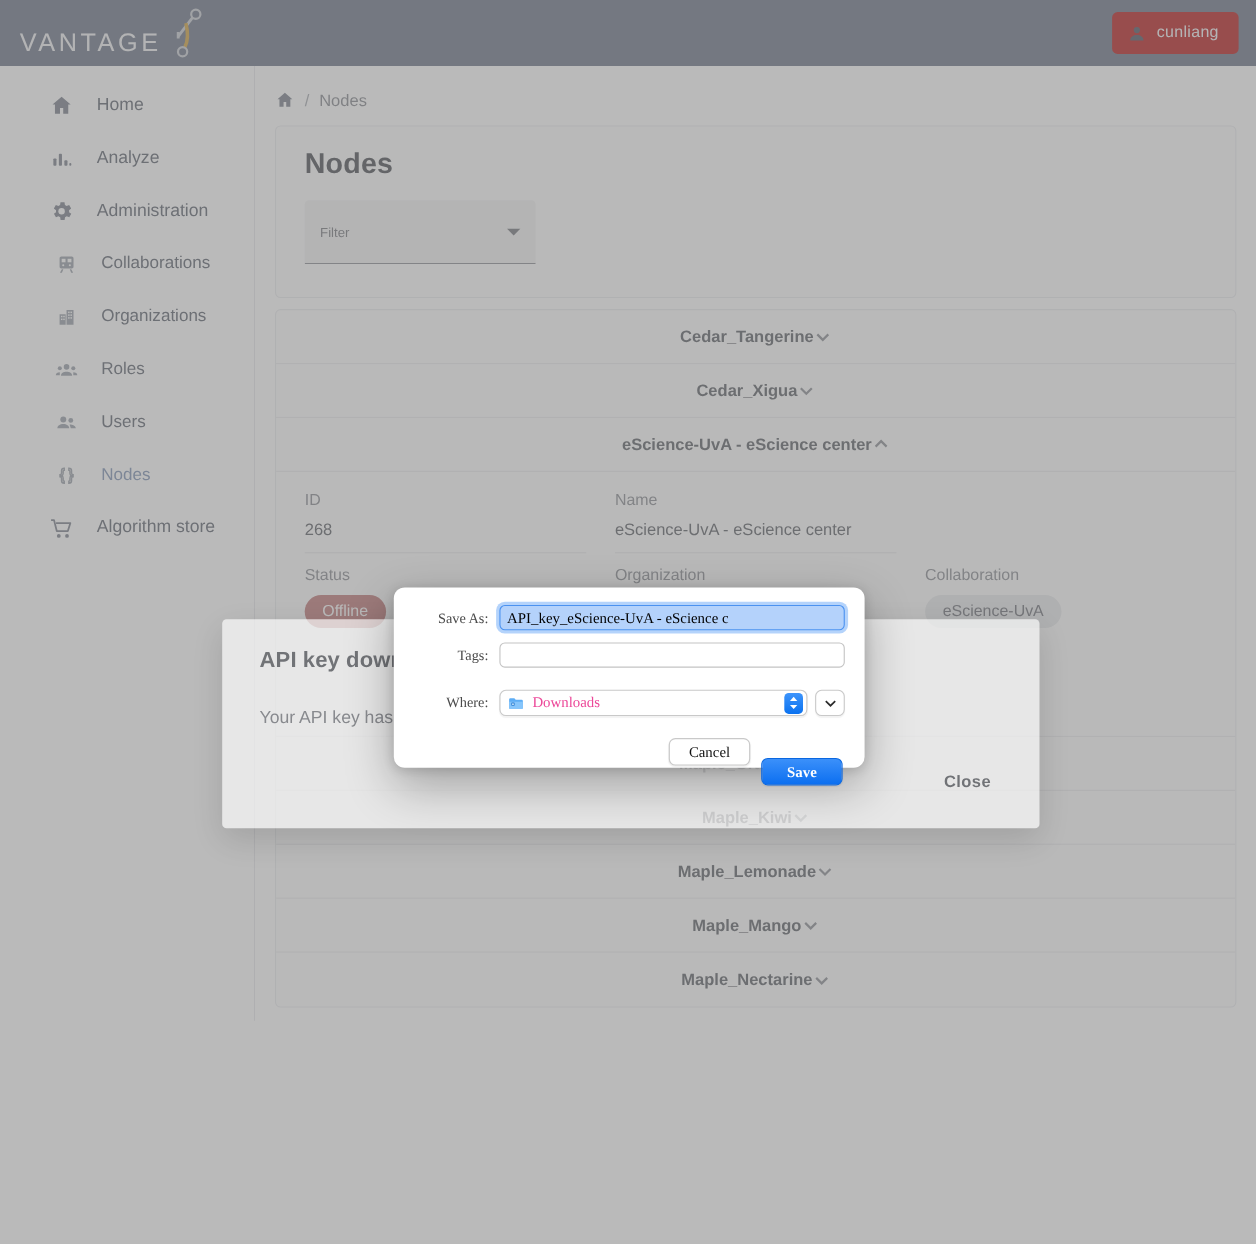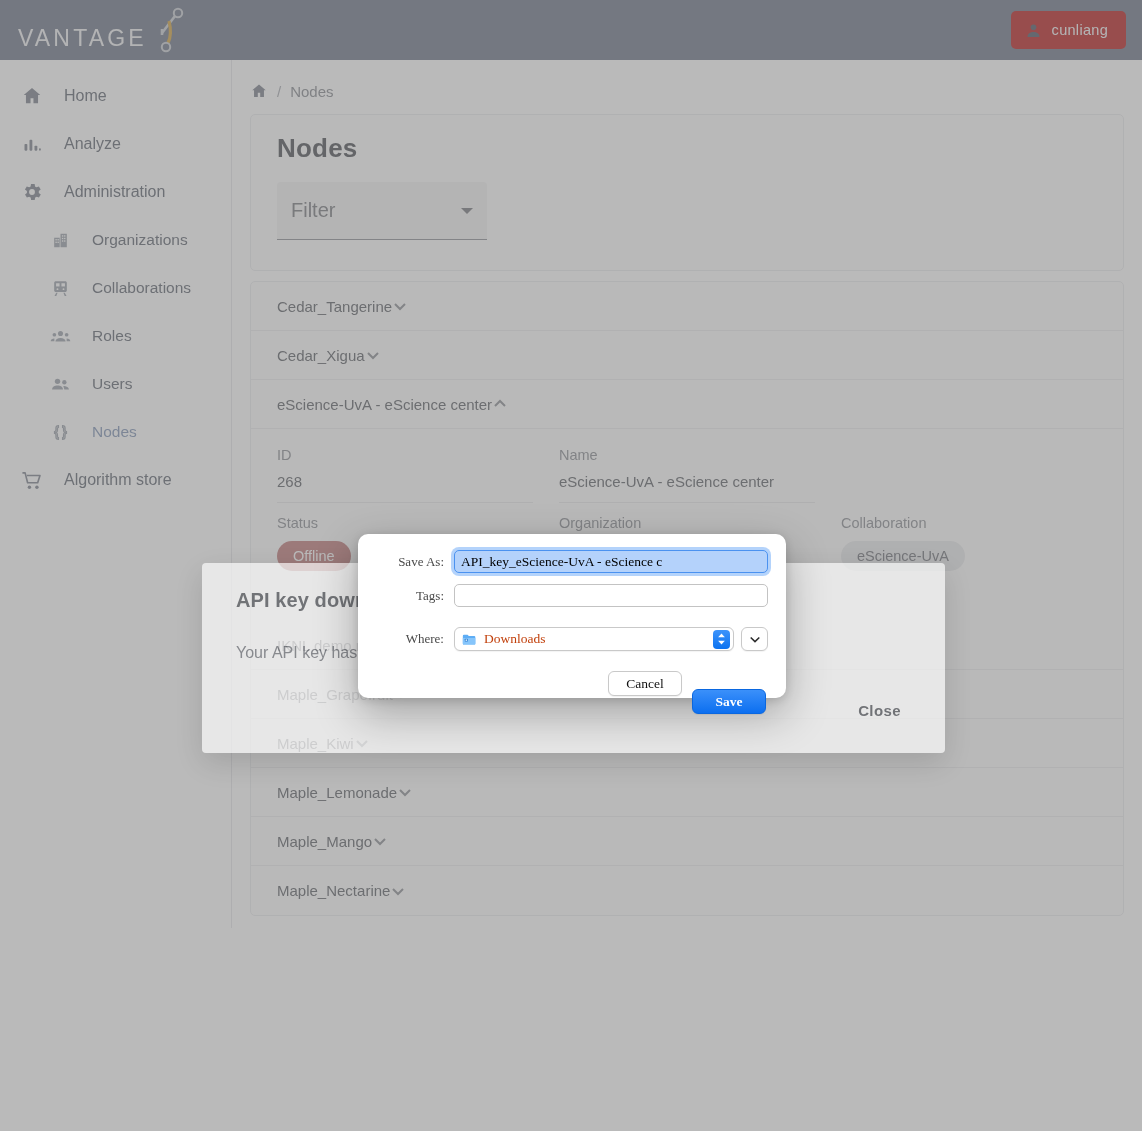--- a/index.html
+++ b/index.html
@@ -78,21 +78,21 @@
     width: 232px;
     flex: 0 0 232px;
     background: #ffffff;
     border-right: 1px solid #e6e7ea;
     padding-top: 12px;
   }
   .nav-item {
     display: flex;
     align-items: center;
     height: 48px;
-    padding-left: 20px;
+    padding-left: 44px;
     gap: 20px;
     cursor: pointer;
     color: #5f6570;
     font-size: 16px;
   }
   .nav-item.sub { padding-left: 48px; gap: 20px; font-size: 15.5px; }
   .nav-item.active { color: #7f93b5; }
   .nav-item.active .nav-ico svg { fill: #7f93b5; }
   .nav-ico { width: 24px; height: 24px; display: flex; align-items: center; justify-content: center; flex: 0 0 24px; }
   .nav-ico svg { fill: #7b818c; display: block; }
@@ -138,40 +138,41 @@
     height: 58px;
     background: #f2f2f3;
     border-bottom: 1px solid #8d8f94;
     border-radius: 4px 4px 0 0;
     display: flex;
     align-items: center;
     justify-content: space-between;
     padding: 0 14px 0 14px;
     cursor: pointer;
   }
-  .filter-label { color: #77797e; font-size: 20px; }
+  .filter-label { color: #77797e; font-size: 12px; }
   .caret-down {
     width: 0; height: 0;
     border-left: 6px solid transparent;
     border-right: 6px solid transparent;
     border-top: 6px solid #76787d;
   }
 
   
   .list-card { margin-top: 10px; }
   .node-row {
     height: 49px;
     display: flex;
     align-items: center;
-    justify-content: flex-start;
+    justify-content: center;
     padding: 0 26px;
     border-bottom: 1px solid #ececee;
     cursor: pointer;
     color: #5d6066;
     font-size: 15px;
+    font-weight: bold;
   }
   .node-row:last-child { border-bottom: none; }
   .node-row.expanded { border-bottom: 1px solid #ececee; }
   .chev { width: 16px; height: 16px; display: block; }
   .chev svg { display: block; stroke: #8c8f95; stroke-width: 2; fill: none; }
 
   .node-detail { padding: 18px 26px 26px 26px; }
   .detail-grid {
     display: grid;
     grid-template-columns: 1fr 1fr 1fr;
@@ -311,21 +312,21 @@
     border-radius: 6px;
     background: #ffffff;
     display: flex;
     align-items: center;
     padding: 0 3px 0 7px;
     box-shadow: 0 1px 1px rgba(0,0,0,.05);
     cursor: pointer;
     position: relative;
   }
   .folder-ico { width: 15px; height: 13px; margin-right: 7px; flex: 0 0 15px; display: block; }
-  .where-text { font-size: 13.5px; color: #c2410c; flex: 1; }
+  .where-text { font-size: 13.5px; color: #ec4899; flex: 1; }
   .stepper {
     width: 17px; height: 19px;
     background: linear-gradient(#3d94fb, #0b72f0);
     border-radius: 4px;
     display: flex; flex-direction: column;
     align-items: center; justify-content: center;
     gap: 2px;
     flex: 0 0 17px;
   }
   .stepper svg { display: block; }
@@ -429,49 +430,49 @@
             <path d="M19.4 13c.04-.33.06-.66.06-1s-.02-.67-.06-1l2.1-1.6-2-3.5-2.5 1a7.6 7.6 0 0 0-1.7-1l-.4-2.7h-4l-.4 2.7c-.6.25-1.18.58-1.7 1l-2.5-1-2 3.5L6.5 11c-.04.33-.06.66-.06 1s.02.67.06 1l-2.1 1.6 2 3.5 2.5-1c.52.42 1.1.75 1.7 1l.4 2.7h4l.4-2.7c.6-.25 1.18-.58 1.7-1l2.5 1 2-3.5z"></path>
             <circle cx="12" cy="12" r="3.2" fill="#ffffff"></circle>
           </svg>
         </span>
         <span class="nav-label">Administration</span>
       </div>
 
       <div class="nav-item sub">
         <span class="nav-ico">
           <svg width="19" height="19" viewBox="0 0 24 24">
+            <path d="M6 2.8h12c1.1 0 2 .9 2 2v9.6c0 1.1-.9 2-2 2H6c-1.1 0-2-.9-2-2V4.8c0-1.1.9-2 2-2z"></path>
+            <rect x="6.4" y="5.4" width="4.4" height="4" fill="#ffffff"></rect>
+            <rect x="13.2" y="5.4" width="4.4" height="4" fill="#ffffff"></rect>
+            <circle cx="8.2" cy="12.8" r="1.2" fill="#ffffff"></circle>
+            <circle cx="15.8" cy="12.8" r="1.2" fill="#ffffff"></circle>
+            <path d="M6.6 17.4 4.4 21.4h2.3l1.6-4zM17.4 17.4l2.2 4h-2.3l-1.6-4z"></path>
+          </svg>
+        </span>
+        <span class="nav-label">Collaborations</span>
+      </div>
+
+      <div class="nav-item sub">
+        <span class="nav-ico">
+          <svg width="19" height="19" viewBox="0 0 24 24">
             <path d="M4 8.5h7v12H4z"></path>
             <path d="M12 3.5h8v17h-8z"></path>
             <rect x="5.6" y="10.2" width="1.7" height="1.7" fill="#ffffff"></rect>
             <rect x="8.2" y="10.2" width="1.7" height="1.7" fill="#ffffff"></rect>
             <rect x="5.6" y="13.4" width="1.7" height="1.7" fill="#ffffff"></rect>
             <rect x="8.2" y="13.4" width="1.7" height="1.7" fill="#ffffff"></rect>
             <rect x="13.8" y="5.4" width="1.7" height="1.7" fill="#ffffff"></rect>
             <rect x="16.5" y="5.4" width="1.7" height="1.7" fill="#ffffff"></rect>
             <rect x="13.8" y="8.6" width="1.7" height="1.7" fill="#ffffff"></rect>
             <rect x="16.5" y="8.6" width="1.7" height="1.7" fill="#ffffff"></rect>
             <rect x="13.8" y="11.8" width="1.7" height="1.7" fill="#ffffff"></rect>
             <rect x="16.5" y="11.8" width="1.7" height="1.7" fill="#ffffff"></rect>
           </svg>
         </span>
         <span class="nav-label">Organizations</span>
-      </div>
-
-      <div class="nav-item sub">
-        <span class="nav-ico">
-          <svg width="19" height="19" viewBox="0 0 24 24">
-            <path d="M6 2.8h12c1.1 0 2 .9 2 2v9.6c0 1.1-.9 2-2 2H6c-1.1 0-2-.9-2-2V4.8c0-1.1.9-2 2-2z"></path>
-            <rect x="6.4" y="5.4" width="4.4" height="4" fill="#ffffff"></rect>
-            <rect x="13.2" y="5.4" width="4.4" height="4" fill="#ffffff"></rect>
-            <circle cx="8.2" cy="12.8" r="1.2" fill="#ffffff"></circle>
-            <circle cx="15.8" cy="12.8" r="1.2" fill="#ffffff"></circle>
-            <path d="M6.6 17.4 4.4 21.4h2.3l1.6-4zM17.4 17.4l2.2 4h-2.3l-1.6-4z"></path>
-          </svg>
-        </span>
-        <span class="nav-label">Collaborations</span>
       </div>
 
       <div class="nav-item sub">
         <span class="nav-ico">
           <svg width="21" height="21" viewBox="0 0 24 24">
             <circle cx="12" cy="8.6" r="2.9"></circle>
             <circle cx="5" cy="10" r="2.1"></circle>
             <circle cx="19" cy="10" r="2.1"></circle>
             <path d="M6.2 17.8c0-2.7 2.5-4.1 5.8-4.1s5.8 1.4 5.8 4.1z"></path>
             <path d="M.8 17.4c0-2 1.7-3.1 4.2-3.1v3.1zM23.2 17.4h-4.2v-3.1c2.5 0 4.2 1.1 4.2 3.1z"></path>

